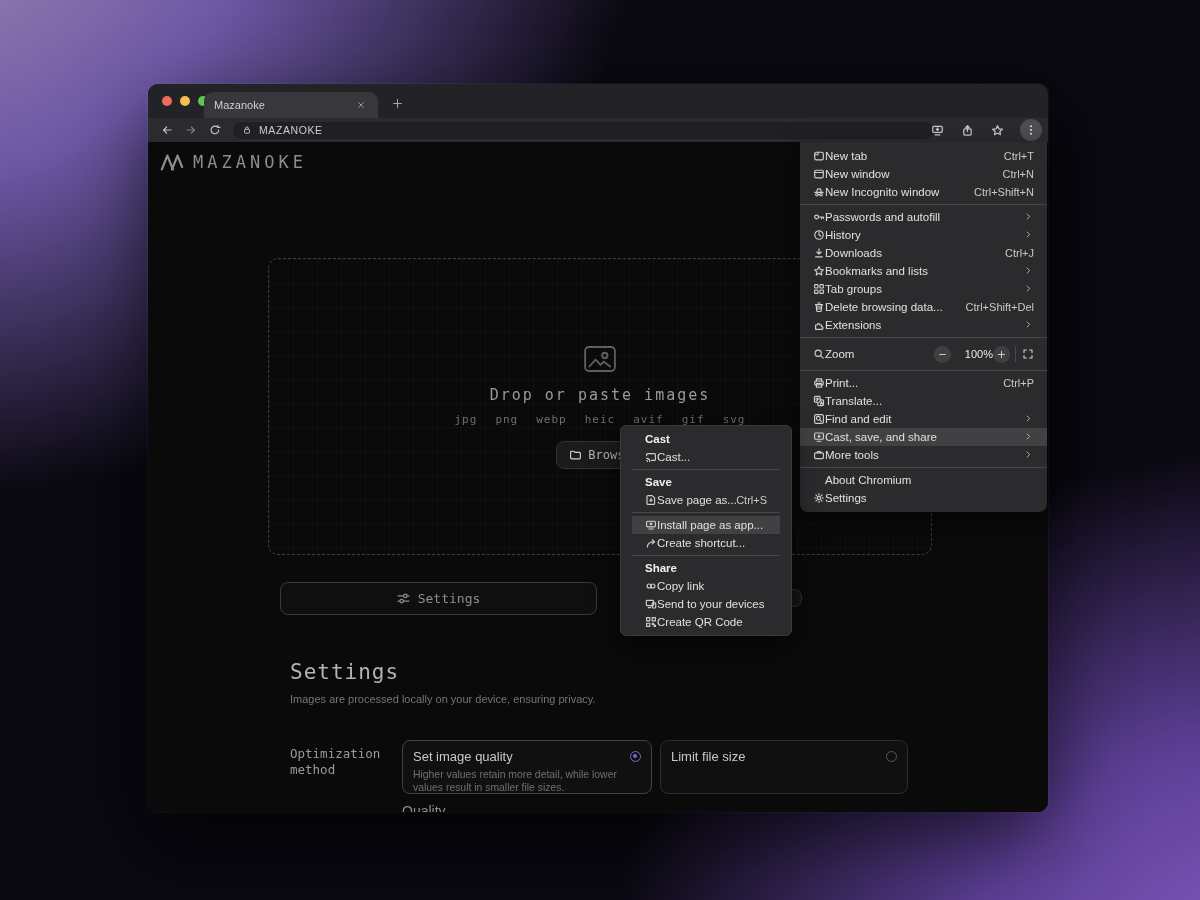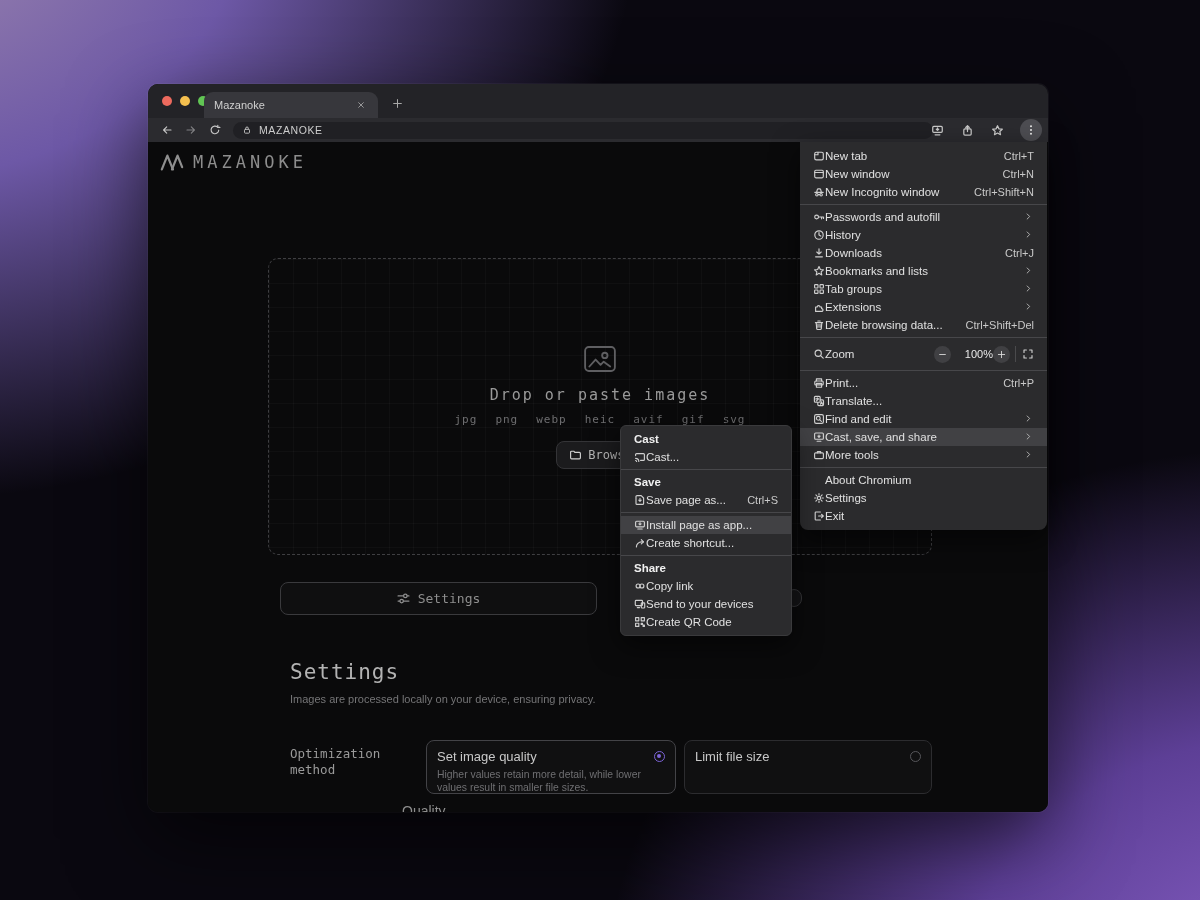--- a/index.html
+++ b/index.html
@@ -59,34 +59,34 @@
   .settings-btn{position:absolute;left:132px;top:440px;width:317px;height:33px;border:1px solid #3a3a3d;border-radius:8px;
     background:#0f0f10;display:flex;align-items:center;justify-content:center;gap:8px;color:#8e8e8e;box-sizing:border-box;}
   .settings-btn svg{width:13px;height:13px;}
   .settings-btn span{font-family:"DejaVu Sans Mono",monospace;font-size:13px;}
   .pill-fragment{position:absolute;left:638px;top:447px;width:16px;height:18px;background:#141416;border:1px solid #343437;border-radius:9px;box-sizing:border-box;}
   .settings-head{position:absolute;left:142px;top:518px;font-family:"DejaVu Sans Mono",monospace;font-size:21px;color:#b3b3b3;letter-spacing:1px;}
   .settings-sub{position:absolute;left:142px;top:551px;font-size:11px;color:#757577;}
   .opt-label{position:absolute;left:142px;top:604px;width:112px;font-family:"DejaVu Sans Mono",monospace;font-size:12.5px;line-height:1.3;color:#9a9a9a;}
   .opt-cards{position:absolute;left:254px;top:598px;display:flex;gap:8px;}
   .card{width:250px;height:54px;border:1px solid #2c2c2f;border-radius:8px;background:#101011;box-sizing:border-box;padding:8px 10px;}
-  .card.sel{border-color:#434347;margin-left:24px;}
+  .card.sel{border-color:#434347;}
   .card:last-child{width:248px;}
   .card-top{display:flex;align-items:center;justify-content:space-between;}
   .card-title{font-size:13px;color:#c8c8c8;}
   .radio{width:11px;height:11px;border-radius:50%;border:1.4px solid #56565a;box-sizing:border-box;position:relative;}
   .radio.sel{border-color:#7c64d8;}
   .radio.sel::after{content:"";position:absolute;left:2px;top:2px;width:4.2px;height:4.2px;border-radius:50%;background:#7c64d8;}
   .card-desc{margin-top:4px;font-size:10.4px;line-height:1.25;color:#6f6f72;}
   .quality-label{position:absolute;left:254px;top:661px;font-size:14px;color:#8e8e8e;}
   
   .menu{position:absolute;left:800px;top:142px;width:247px;background:#2b2b2d;border-radius:0 0 8px 8px;
     box-shadow:0 10px 28px rgba(0,0,0,.55);padding:5px 0;box-sizing:border-box;z-index:20;color:#e0e0e0;}
   .submenu{position:absolute;left:620px;top:425px;width:172px;background:#2b2b2d;border-radius:6px;border:1px solid #3a3a3c;
-    box-shadow:0 10px 28px rgba(0,0,0,.55);padding:4px 0;box-sizing:border-box;z-index:30;color:#e0e0e0;}
+    box-shadow:0 10px 28px rgba(0,0,0,.55);padding:4px 11px;box-sizing:border-box;z-index:30;color:#e0e0e0;}
   .mrow{display:flex;align-items:center;height:18px;padding:0 13px 0 12px;gap:0;font-size:11.5px;}
   .mrow.hl{background:#414144;}
   .mrow.zoomrow{height:26px;}
   .mico{width:13px;height:13px;display:flex;align-items:center;justify-content:center;color:#cfcfcf;flex:none;}
   .mico svg{width:12px;height:12px;}
   .mlabel{flex:1;white-space:nowrap;overflow:hidden;}
   .msc{font-size:11px;color:#c9c9c9;white-space:nowrap;}
   .mchev{width:10px;height:10px;color:#c0c0c0;display:flex;flex:none;}
   .mchev svg{width:9px;height:9px;}
   .msep{height:1px;background:#47474a;margin:3px 0;}
@@ -402,43 +402,43 @@
             <g fill="none" stroke="currentColor" stroke-width="1.15" stroke-linecap="round" stroke-linejoin="round">
               <path d="M4.2 2.6 7.6 6 4.2 9.4"></path>
             </g>
           </svg>
         </span>
       </div>
       <div class="mrow">
         <span class="mico">
           <svg viewBox="0 0 12 12">
             <g fill="none" stroke="currentColor" stroke-width="1.15" stroke-linecap="round" stroke-linejoin="round">
-              <path d="M2.6 10.4V6h1.6a1.4 1.4 0 1 1 2.8 0h1.6v1.6a1.4 1.4 0 1 1 0 2.8z"></path>
-            </g>
-          </svg>
-        </span>
-        <span class="mlabel">Extensions</span>
-        <span class="mchev">
-          <svg viewBox="0 0 12 12">
-            <g fill="none" stroke="currentColor" stroke-width="1.15" stroke-linecap="round" stroke-linejoin="round">
-              <path d="M4.2 2.6 7.6 6 4.2 9.4"></path>
-            </g>
-          </svg>
-        </span>
-      </div>
-      <div class="mrow">
-        <span class="mico">
-          <svg viewBox="0 0 12 12">
-            <g fill="none" stroke="currentColor" stroke-width="1.15" stroke-linecap="round" stroke-linejoin="round">
               <path d="M2.4 3.6h7.2M4.8 2h2.4M3.2 3.6l.5 6a1 1 0 0 0 1 .9h2.6a1 1 0 0 0 1-.9l.5-6M5 5.4v2.8M7 5.4v2.8"></path>
             </g>
           </svg>
         </span>
         <span class="mlabel">Delete browsing data...</span>
         <span class="msc">Ctrl+Shift+Del</span>
+      </div>
+      <div class="mrow">
+        <span class="mico">
+          <svg viewBox="0 0 12 12">
+            <g fill="none" stroke="currentColor" stroke-width="1.15" stroke-linecap="round" stroke-linejoin="round">
+              <path d="M2.6 10.4V6h1.6a1.4 1.4 0 1 1 2.8 0h1.6v1.6a1.4 1.4 0 1 1 0 2.8z"></path>
+            </g>
+          </svg>
+        </span>
+        <span class="mlabel">Extensions</span>
+        <span class="mchev">
+          <svg viewBox="0 0 12 12">
+            <g fill="none" stroke="currentColor" stroke-width="1.15" stroke-linecap="round" stroke-linejoin="round">
+              <path d="M4.2 2.6 7.6 6 4.2 9.4"></path>
+            </g>
+          </svg>
+        </span>
       </div>
       <div class="msep"></div>
       <div class="mrow zoomrow">
         <span class="mico">
           <svg viewBox="0 0 12 12">
             <g fill="none" stroke="currentColor" stroke-width="1.15" stroke-linecap="round" stroke-linejoin="round">
               <circle cx="5.2" cy="5.2" r="3.1"></circle>
               <path d="M7.6 7.6l2.6 2.6"></path>
             </g>
           </svg>
@@ -559,31 +559,20 @@
         <span class="mico">
           <svg viewBox="0 0 12 12">
             <g fill="none" stroke="currentColor" stroke-width="1.15" stroke-linecap="round" stroke-linejoin="round">
               <circle cx="6" cy="6" r="1.7"></circle>
               <path d="M6 1.6v1.3M6 9.1v1.3M1.6 6h1.3M9.1 6h1.3M2.9 2.9l.9.9M8.2 8.2l.9.9M9.1 2.9l-.9.9M3.8 8.2l-.9.9"></path>
             </g>
           </svg>
         </span>
         <span class="mlabel">Settings</span>
       </div>
-      <div class="mrow">
-        <span class="mico">
-          <svg viewBox="0 0 12 12">
-            <g fill="none" stroke="currentColor" stroke-width="1.15" stroke-linecap="round" stroke-linejoin="round">
-              <path d="M7.4 2H3a.8.8 0 0 0-.8.8v6.4A.8.8 0 0 0 3 10h4.4"></path>
-              <path d="M5.6 6h4.7M8.6 4.3 10.3 6 8.6 7.7"></path>
-            </g>
-          </svg>
-        </span>
-        <span class="mlabel">Exit</span>
-      </div>
     </div>
 
   <div class="submenu" id="sub-menu">
       <div class="sm-header">Cast</div>
       <div class="mrow">
         <span class="mico">
           <svg viewBox="0 0 12 12">
             <g fill="none" stroke="currentColor" stroke-width="1.15" stroke-linecap="round" stroke-linejoin="round">
               <path d="M1.6 4.6V3.6a1 1 0 0 1 1-1h6.8a1 1 0 0 1 1 1v4.8a1 1 0 0 1-1 1H6.6"></path>
               <path d="M1.6 7.3a3.2 3.2 0 0 1 3.2 3.2M1.6 9.5a1 1 0 0 1 1 1"></path>

